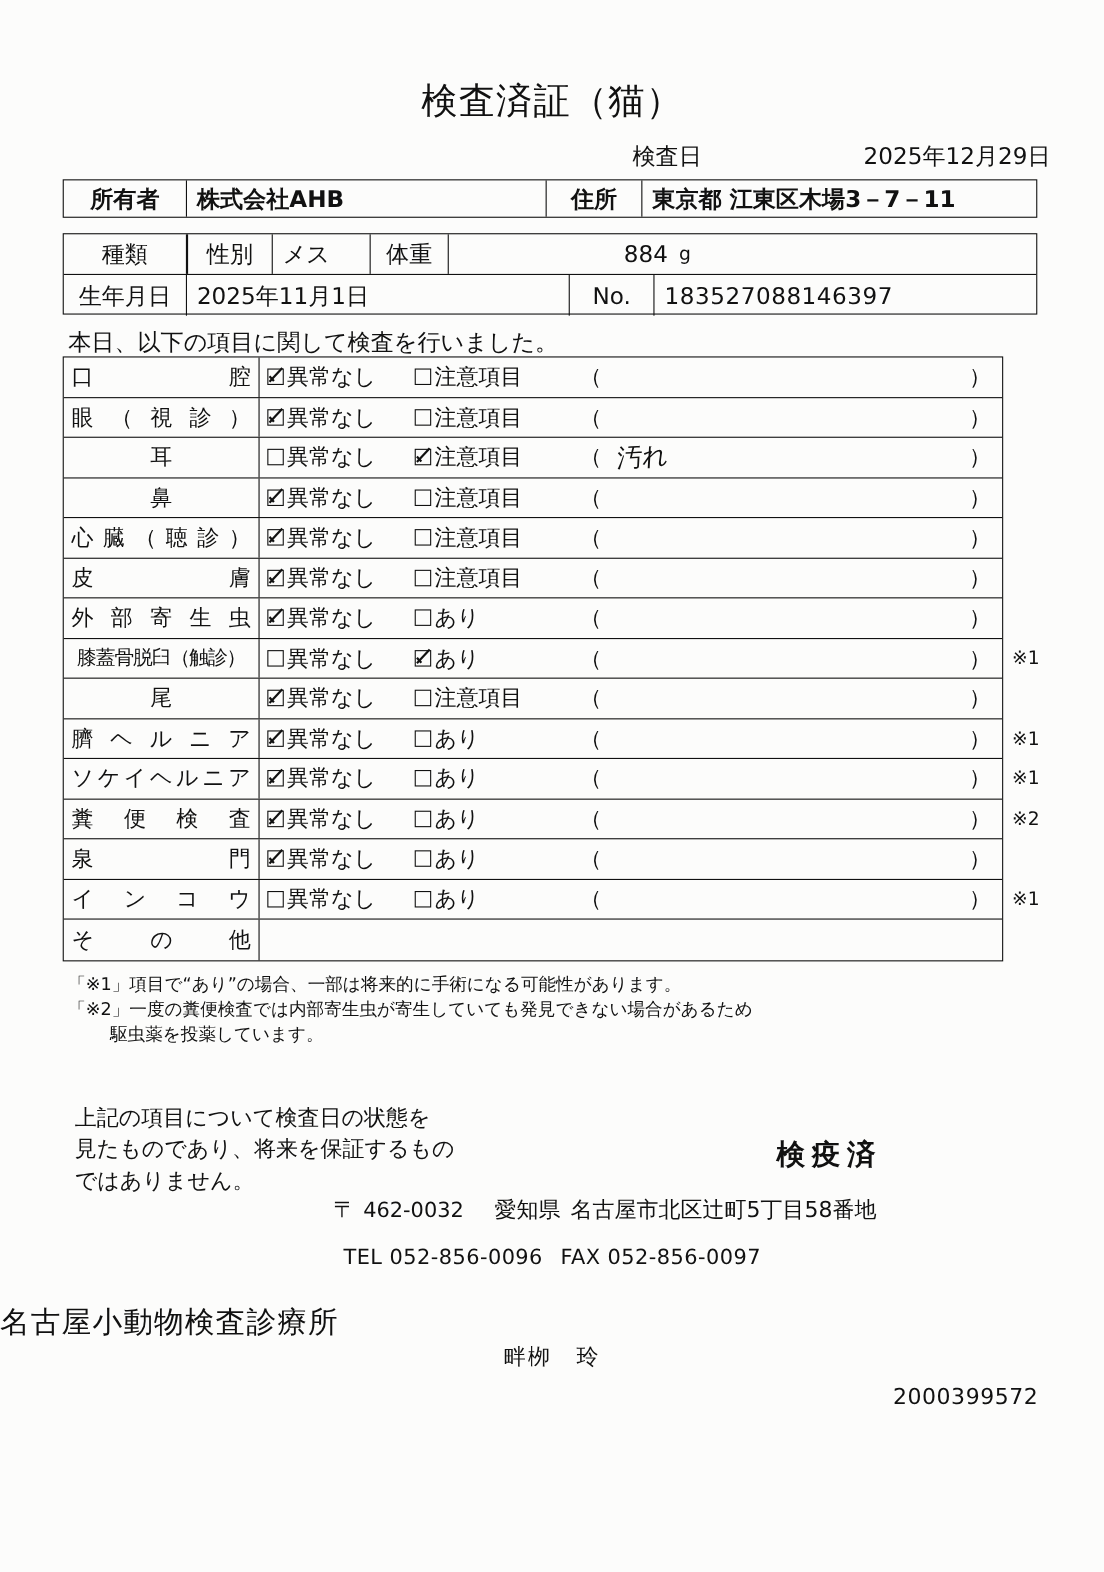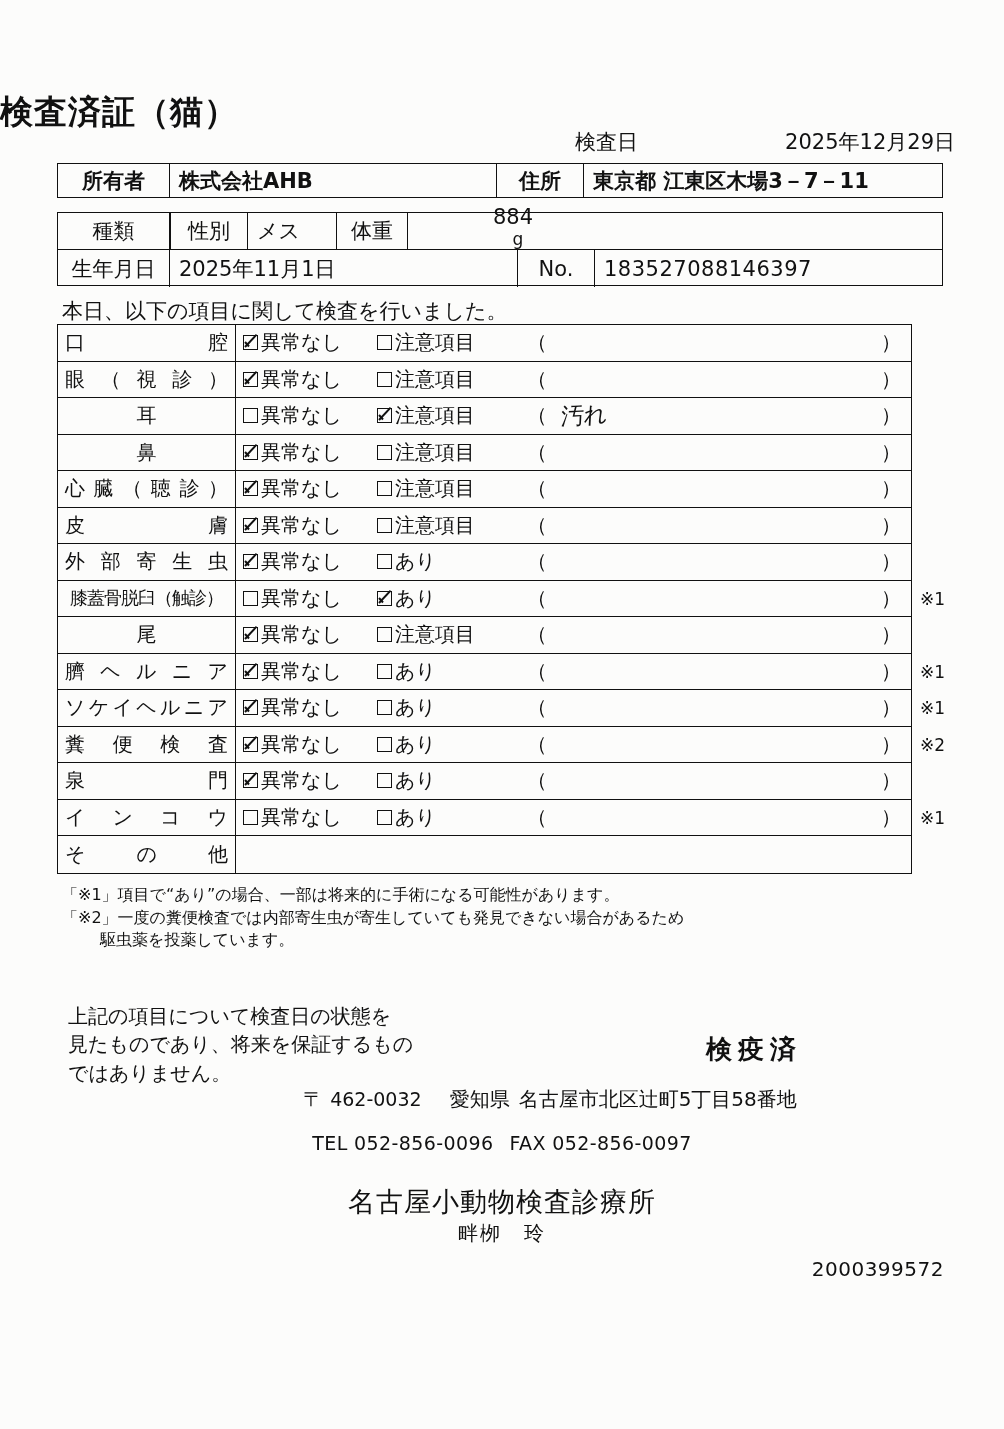--- a/index.html
+++ b/index.html
@@ -21,24 +21,24 @@
     inset: 0;
     background: #fcfcfb;
   }
 
   
   .doc-title {
     position: absolute;
     top: 70px;
     left: 0;
     width: 1004px;
+    text-align: center;
     font-size: 33px;
     letter-spacing: 1px;
-    font-weight: 700;
-    margin-top: 20px;
+    font-weight: 400;
   }
 
   
   .date-row {
     position: absolute;
     top: 128px;
     left: 55px;
     width: 900px;
     height: 28px;
     font-size: 21px;
@@ -141,21 +141,20 @@
   .a-wt-lbl {
     width: 72px;
     justify-content: center;
     border-left: 1.6px solid #111;
     border-right: 1.6px solid #111;
   }
   .a-wt-val {
     width: 232px;
     justify-content: flex-end;
     padding-right: 12px;
-    flex-direction: column;
   }
   .a-wt-val .num { margin-right: 10px; }
   .a-wt-val .unit { font-size: 17px; }
   .a-dob {
     flex: 1;
     padding-left: 9px;
   }
   .a-no-lbl {
     width: 78px;
     justify-content: center;
@@ -334,21 +333,20 @@
     font-size: 19px;
     letter-spacing: 0.4px;
   }
   .tel-line .fax { margin-left: 16px; }
 
   .clinic-name {
     position: absolute;
     top: 1184px;
     left: 0;
     width: 1004px;
-    text-align: center;
     font-size: 27px;
     letter-spacing: 1px;
   }
   .doctor-name {
     position: absolute;
     top: 1220px;
     left: 0;
     width: 1004px;
     text-align: center;
     font-size: 20px;

